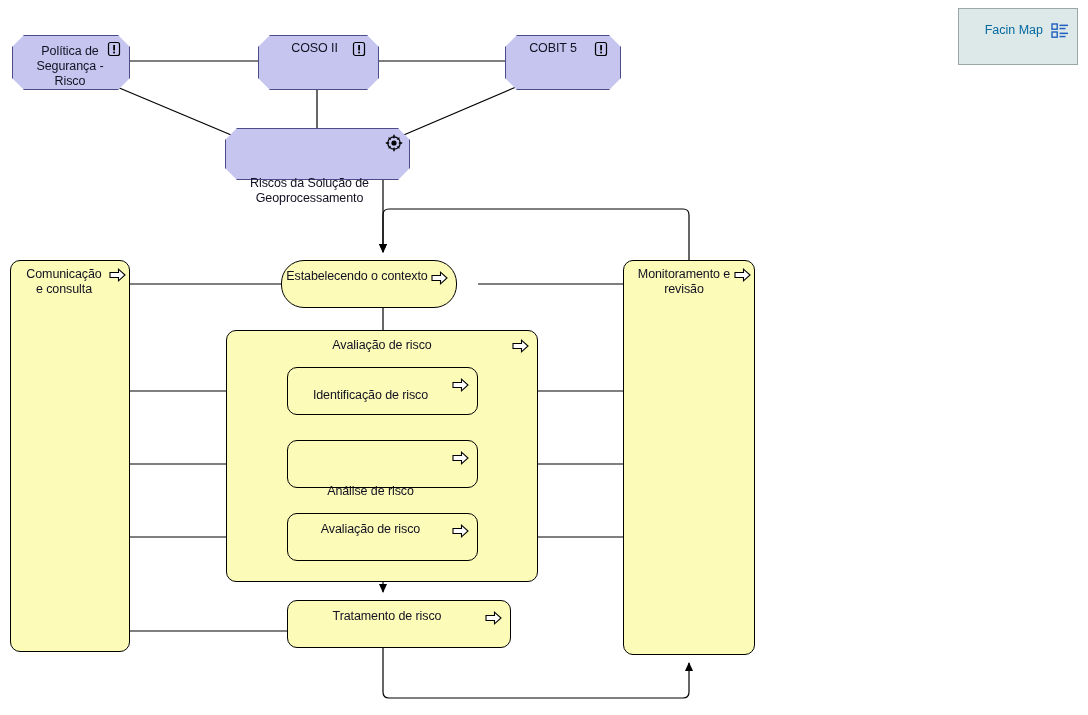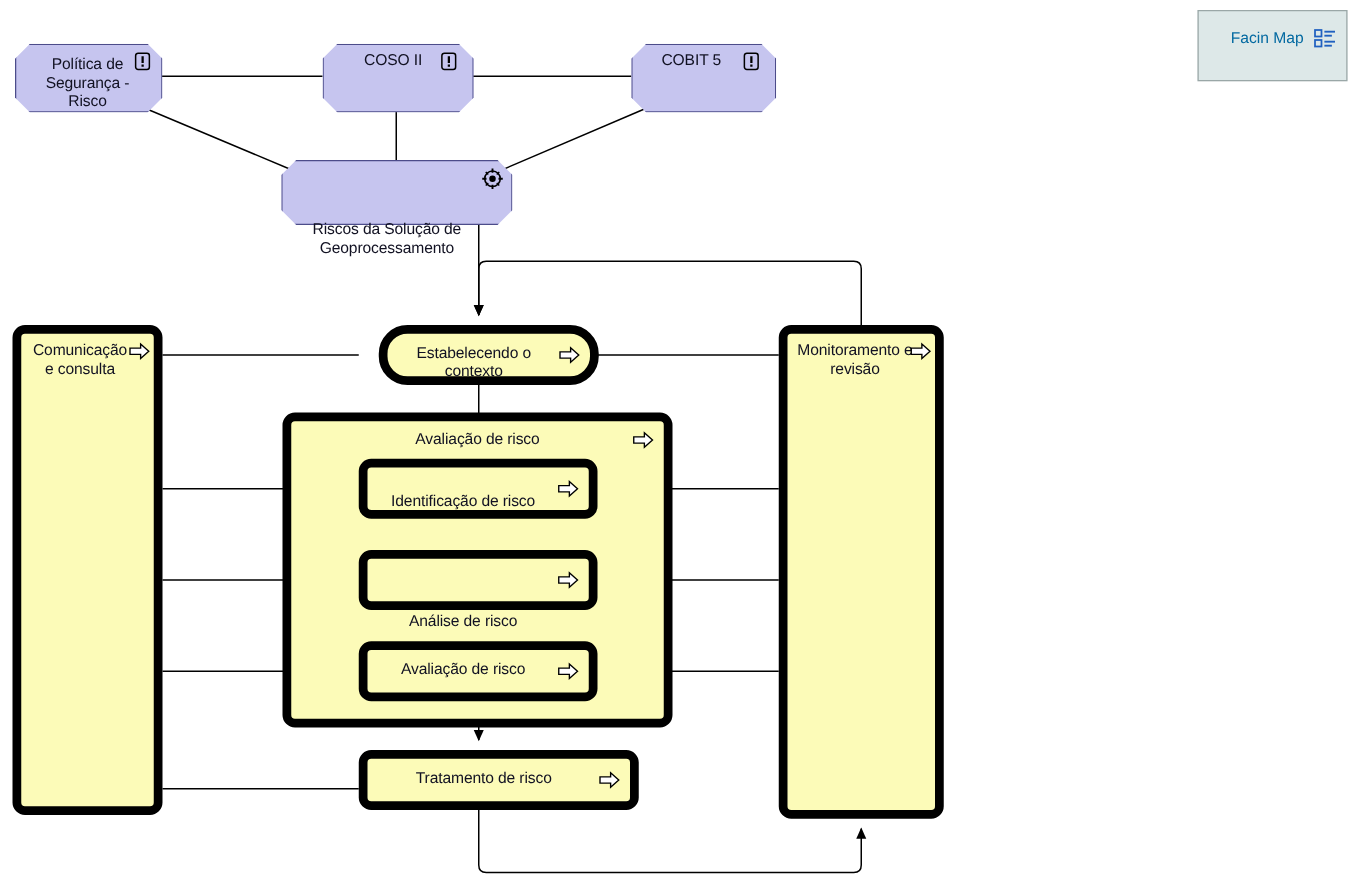--- a/index.html
+++ b/index.html
@@ -42,21 +42,21 @@
     clip-path: polygon(12px 0, calc(100% - 12px) 0, 100% 12px, 100% calc(100% - 12px),
                        calc(100% - 12px) 100%, 12px 100%, 0 calc(100% - 12px), 0 12px);
   }
   .moti-wrap { position:absolute; }
   .moti-wrap .label { top: 6px; }
   .moti-wrap.two .label { top: 9px; }
 
   
   .proc {
     background: #fcfbb8;
-    border: 7px solid #000000;
+    border: 1px solid #000000;
     border-radius: 10px;
   }
   .proc .label { top: 6px; }
   .proc.tall .label { top: 7px; }
 
   .icon {
     position: absolute;
     pointer-events: none;
   }
   
@@ -177,21 +177,21 @@
 <div class="node proc tall" style="left:10px; top:260px; width:120px; height:392px;">
   <div class="label" style="top:6px; padding-right:12px;">
     <span>Comunicação</span><br>
     <span>e consulta</span>
   </div>
   <svg class="icon" style="right:3px; top:7px;" width="17" height="14" viewBox="0 0 17 14">
     <path d="M1 4.5 H9.5 V1.2 L16 7 L9.5 12.8 V9.5 H1 Z" fill="#fff" stroke="#000" stroke-width="1.1"></path>
   </svg>
 </div>
 
-<div class="node proc" style="left:303px; top:260px; width:176px; height:48px;border-radius:23px;">
+<div class="node proc" style="left:281px; top:260px; width:176px; height:48px;border-radius:23px;">
   <div class="label" style="top:8px; padding-right:24px;">
     <span>Estabelecendo o contexto</span>
   </div>
   <svg class="icon" style="right:8px; top:10px;" width="17" height="14" viewBox="0 0 17 14">
     <path d="M1 4.5 H9.5 V1.2 L16 7 L9.5 12.8 V9.5 H1 Z" fill="#fff" stroke="#000" stroke-width="1.1"></path>
   </svg>
 </div>
 
 <div class="node proc tall" style="left:623px; top:260px; width:132px; height:395px;">
   <div class="label" style="top:6px; padding-right:10px;">

